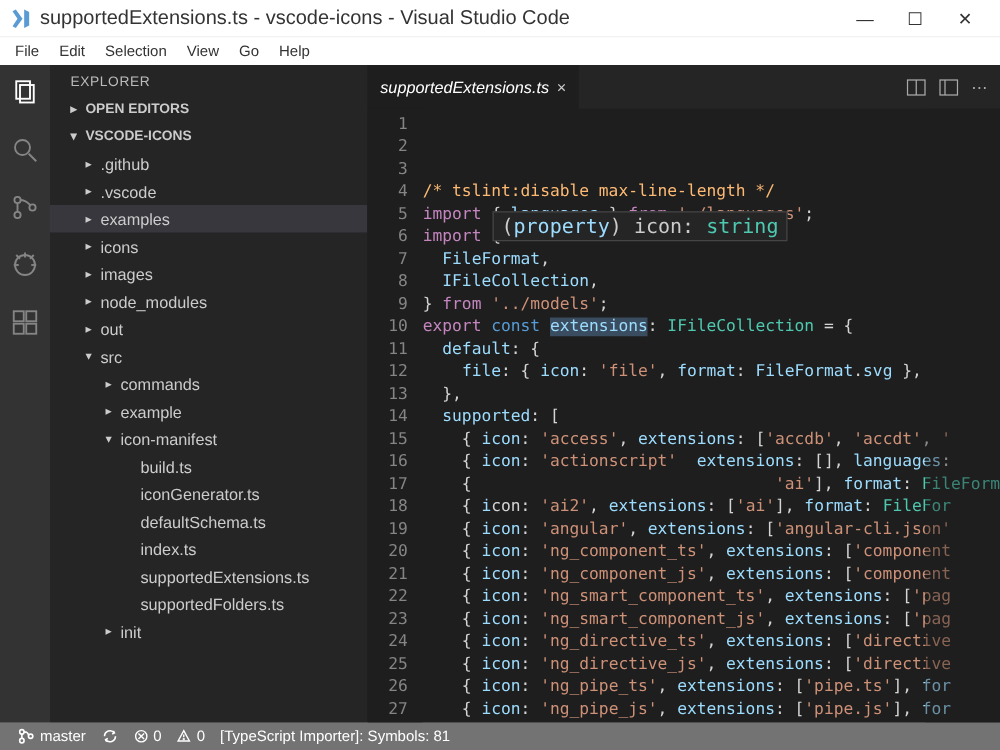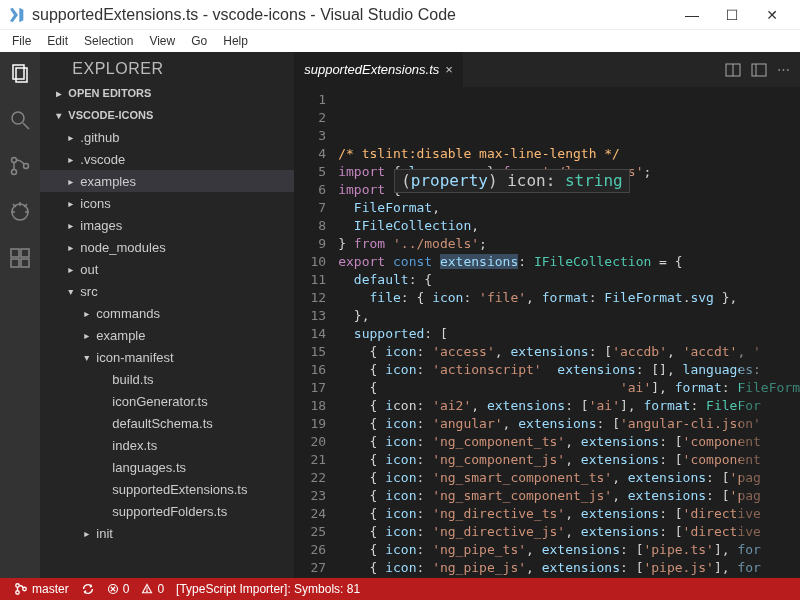--- a/index.html
+++ b/index.html
@@ -8,21 +8,21 @@
 .titlebar .vs-logo { width: 16px; height: 16px; margin-right: 8px; }
 .titlebar .title { flex: 1; font-size: 16px; }
 .titlebar .ctrl { width: 40px; text-align: center; font-size: 14px; cursor: default; }
 .menubar { height: 22px; background: #fff; display: flex; align-items: center; padding: 0 4px; font-size: 12px; color: #333; }
 .menubar .menu-item { padding: 2px 8px; }
 .main { display: flex; height: 526px; background: #252526; }
 .activitybar { width: 48px; background: #333333; display: flex; flex-direction: column; align-items: center; padding-top: 8px; gap: 18px; }
 .activitybar .icon { width: 28px; height: 28px; color: #858585; display: flex; align-items: center; justify-content: center; }
 .activitybar .icon.active { color: #fff; }
 .sidebar { width: 302px; background: #252526; color: #ccc; display: flex; flex-direction: column; }
-.sidebar-header { padding: 8px 16px 4px; font-size: 16px; color: #bbb; letter-spacing: 0.5px; margin-left: 16px; }
+.sidebar-header { padding: 8px 16px 4px; font-size: 11px; color: #bbb; letter-spacing: 0.5px; }
 .tree { flex: 1; overflow-y: auto; font-size: 13px; }
 .tree-row { display: flex; align-items: center; height: 22px; padding-left: 16px; color: #ccc; white-space: nowrap; }
 .tree-row.section { font-weight: bold; font-size: 11px; color: #ccc; }
 .tree-row.selected { background: #37373d; }
 .tree-row .arrow { width: 12px; display: inline-block; font-size: 10px; color: #ccc; }
 .indent1 { padding-left: 28px; }
 .indent2 { padding-left: 44px; }
 .indent3 { padding-left: 60px; }
 .editor { flex: 1; background: #1e1e1e; display: flex; flex-direction: column; position: relative; }
 .tabs { height: 35px; background: #252526; display: flex; align-items: center; }
@@ -34,21 +34,21 @@
 .lines { flex: 1; line-height: 18px; padding-top: 4px; white-space: pre; color: #d4d4d4; overflow: hidden; }
 .c-comment { color: #fdba74; }
 .c-key { color: #c586c0; }
 .c-id { color: #9cdcfe; }
 .c-str { color: #ce9178; }
 .c-type { color: #4ec9b0; }
 .c-var { color: #569cd6; }
 .hover-tip { position: absolute; top: 82px; left: 100px; background: #252526; border: 1px solid #454545; padding: 2px 6px; color: #ccc; font-family: Consolas, monospace; font-size: 16px; }
 .hover-tip .prop { color: #9cdcfe; }
 .hover-tip .ty { color: #4ec9b0; }
-.statusbar { height: 22px; background: #b91c1c; color: #fff; display: flex; align-items: center; font-size: 12px; padding: 0 8px; }
+.statusbar { height: 22px; background: #737373; color: #fff; display: flex; align-items: center; font-size: 12px; padding: 0 8px; }
 .statusbar .sb-item { padding: 0 6px; display: flex; align-items: center; gap: 4px; }
 .statusbar .right { margin-left: auto; display: flex; }
 .minimap { position: absolute; right: 0; top: 35px; bottom: 0; width: 60px; background: #1e1e1e; opacity: 0.4; }
 svg { display: block; }
 </style>
 </head>
 <body>
 
 <div class="titlebar">
   <span class="vs-logo">
@@ -177,24 +177,20 @@
             <span class="arrow"></span> 
             <span>iconGenerator.ts</span>
           </div>
           <div class="tree-row indent3">
             <span class="arrow"></span> 
             <span>defaultSchema.ts</span>
           </div>
           <div class="tree-row indent3">
             <span class="arrow"></span> 
             <span>index.ts</span>
-          </div>
-          <div class="tree-row indent3">
-            <span class="arrow"></span> 
-            <span>languages.ts</span>
           </div>
           <div class="tree-row indent3">
             <span class="arrow"></span> 
             <span>supportedExtensions.ts</span>
           </div>
           <div class="tree-row indent3">
             <span class="arrow"></span> 
             <span>supportedFolders.ts</span>
           </div>
           <div class="tree-row indent2">

